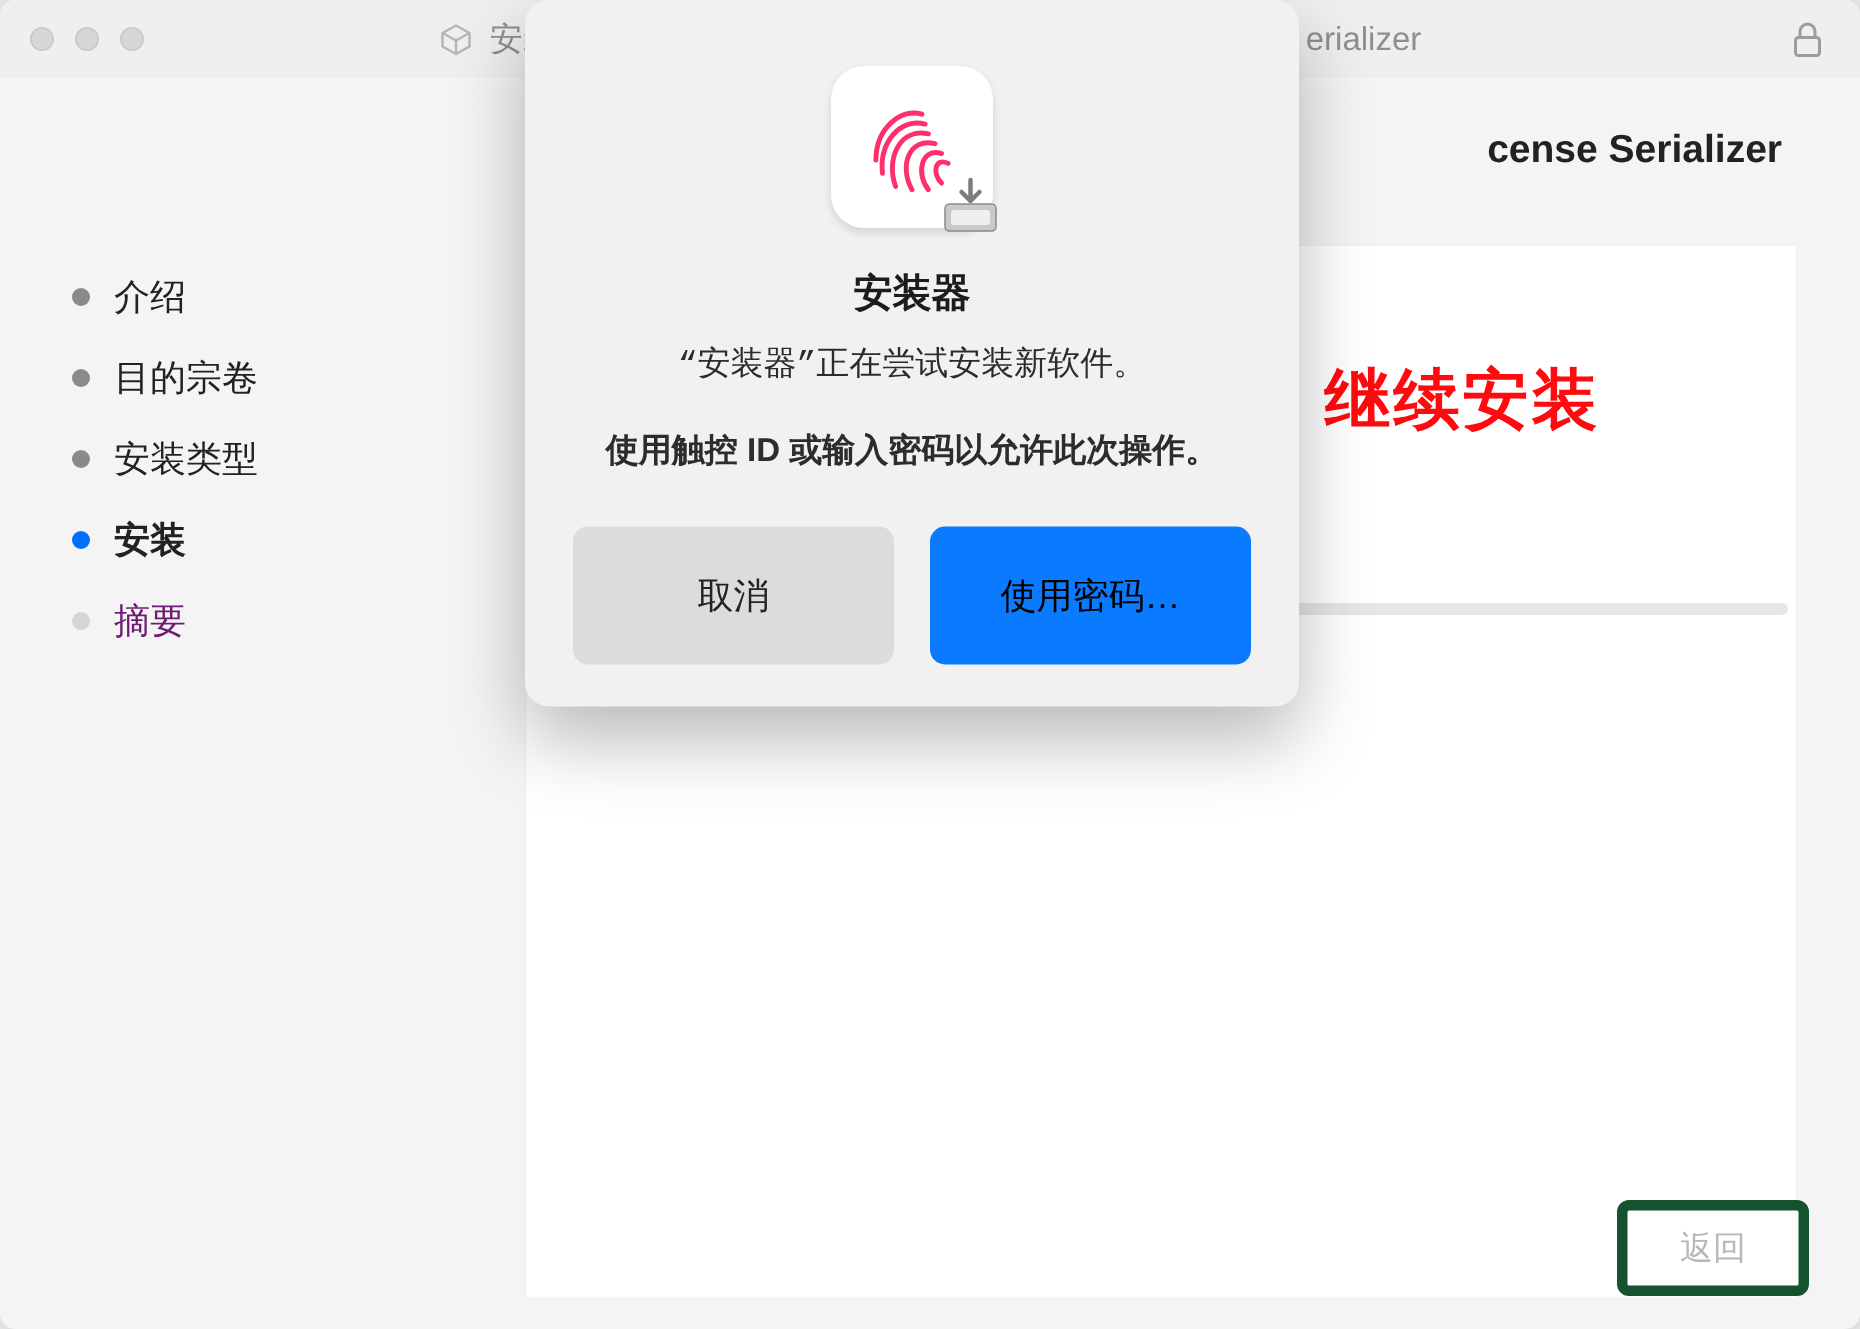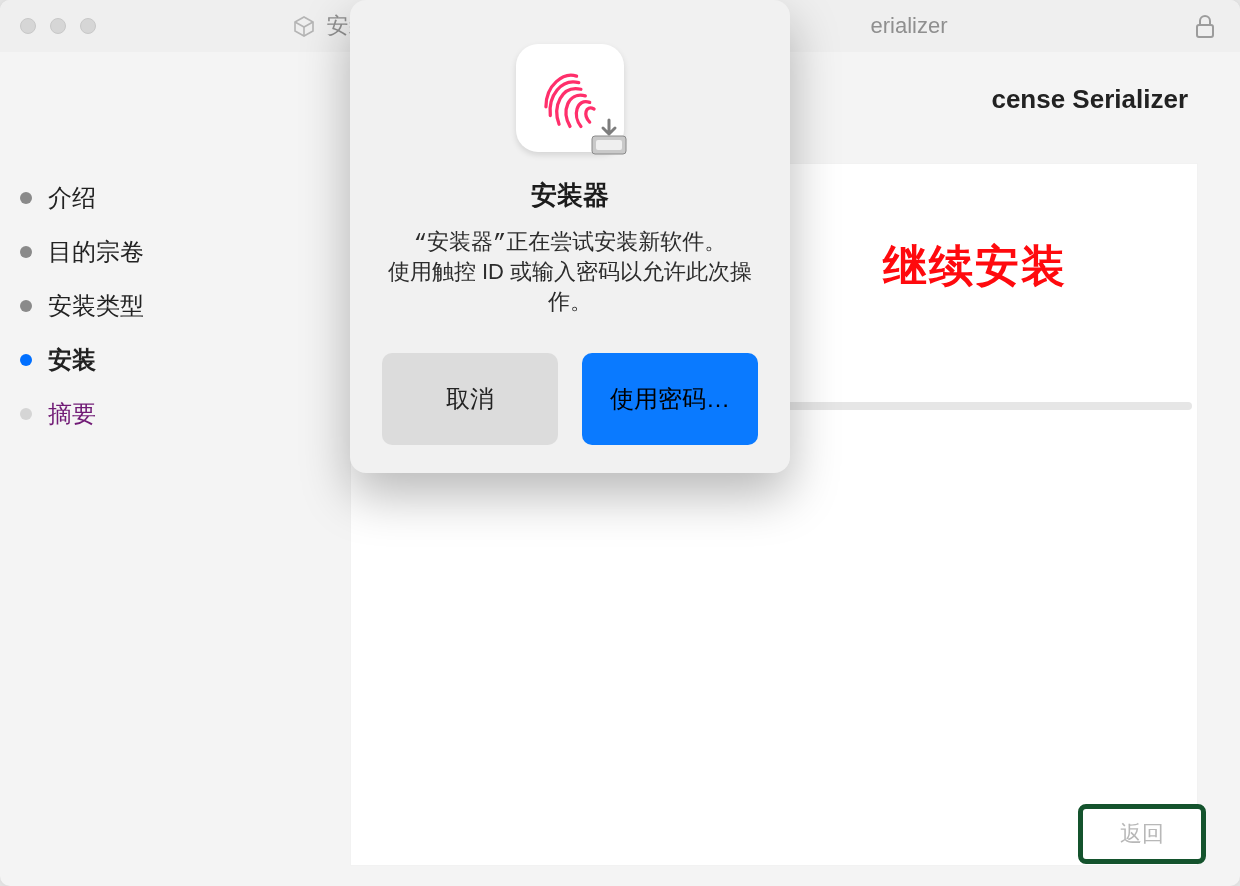--- a/index.html
+++ b/index.html
@@ -57,21 +57,21 @@
       right: 24px;
       top: 14px;
       color:#9c9c9c;
     }
     .content {
       display:flex;
       height: calc(100% - 52px);
     }
     .sidebar {
       width: 340px;
-      padding: 130px 20px 0 20px;
+      padding: 130px 20px 0 48px;
     }
     .step {
       display:flex;
       align-items:center;
       gap: 16px;
       margin-bottom: 22px;
       font-size: 24px;
       color:#222;
     }
     .step .dot {
@@ -127,32 +127,32 @@
       position:absolute;
       right: 34px;
       bottom: 22px;
       display:flex;
       gap: 16px;
     }
     .mac-btn {
       min-width: 128px;
       padding: 10px 28px;
       background:#fff;
-      border:5px solid #14532d;
+      border:7px solid #14532d;
       border-radius: 8px;
       font-size:22px;
       color:#b8b8b8;
       text-align:center;
     }
     
     .modal {
       position:absolute;
       left: 350px;
       top: 0px;
-      width: 440px;
+      width: 516px;
       background:#f1f1f1;
       border-radius: 16px;
       box-shadow: 0 22px 50px rgba(0,0,0,0.28);
       padding: 26px 32px 28px;
       display:flex;
       flex-direction:column;
       align-items:center;
     }
     .modal-icon-wrap {
       width: 108px; height:108px;
@@ -180,23 +180,25 @@
       color:#1c1c1c;
     }
     .modal-line1 {
       margin-top:14px;
       font-size:22px;
       color:#2c2c2c;
       text-align:center;
       font-family:Liberation Mono, monospace;
     }
     .modal-line2 {
+      margin-top:28px;
       font-size:22px;
       color:#2c2c2c;
       text-align:center;
+      font-weight:bold;
     }
     .modal-buttons {
       margin-top:36px;
       display:flex;
       gap:24px;
       width:100%;
     }
     .modal-btn {
       flex:1;
       padding: 30px 0;

